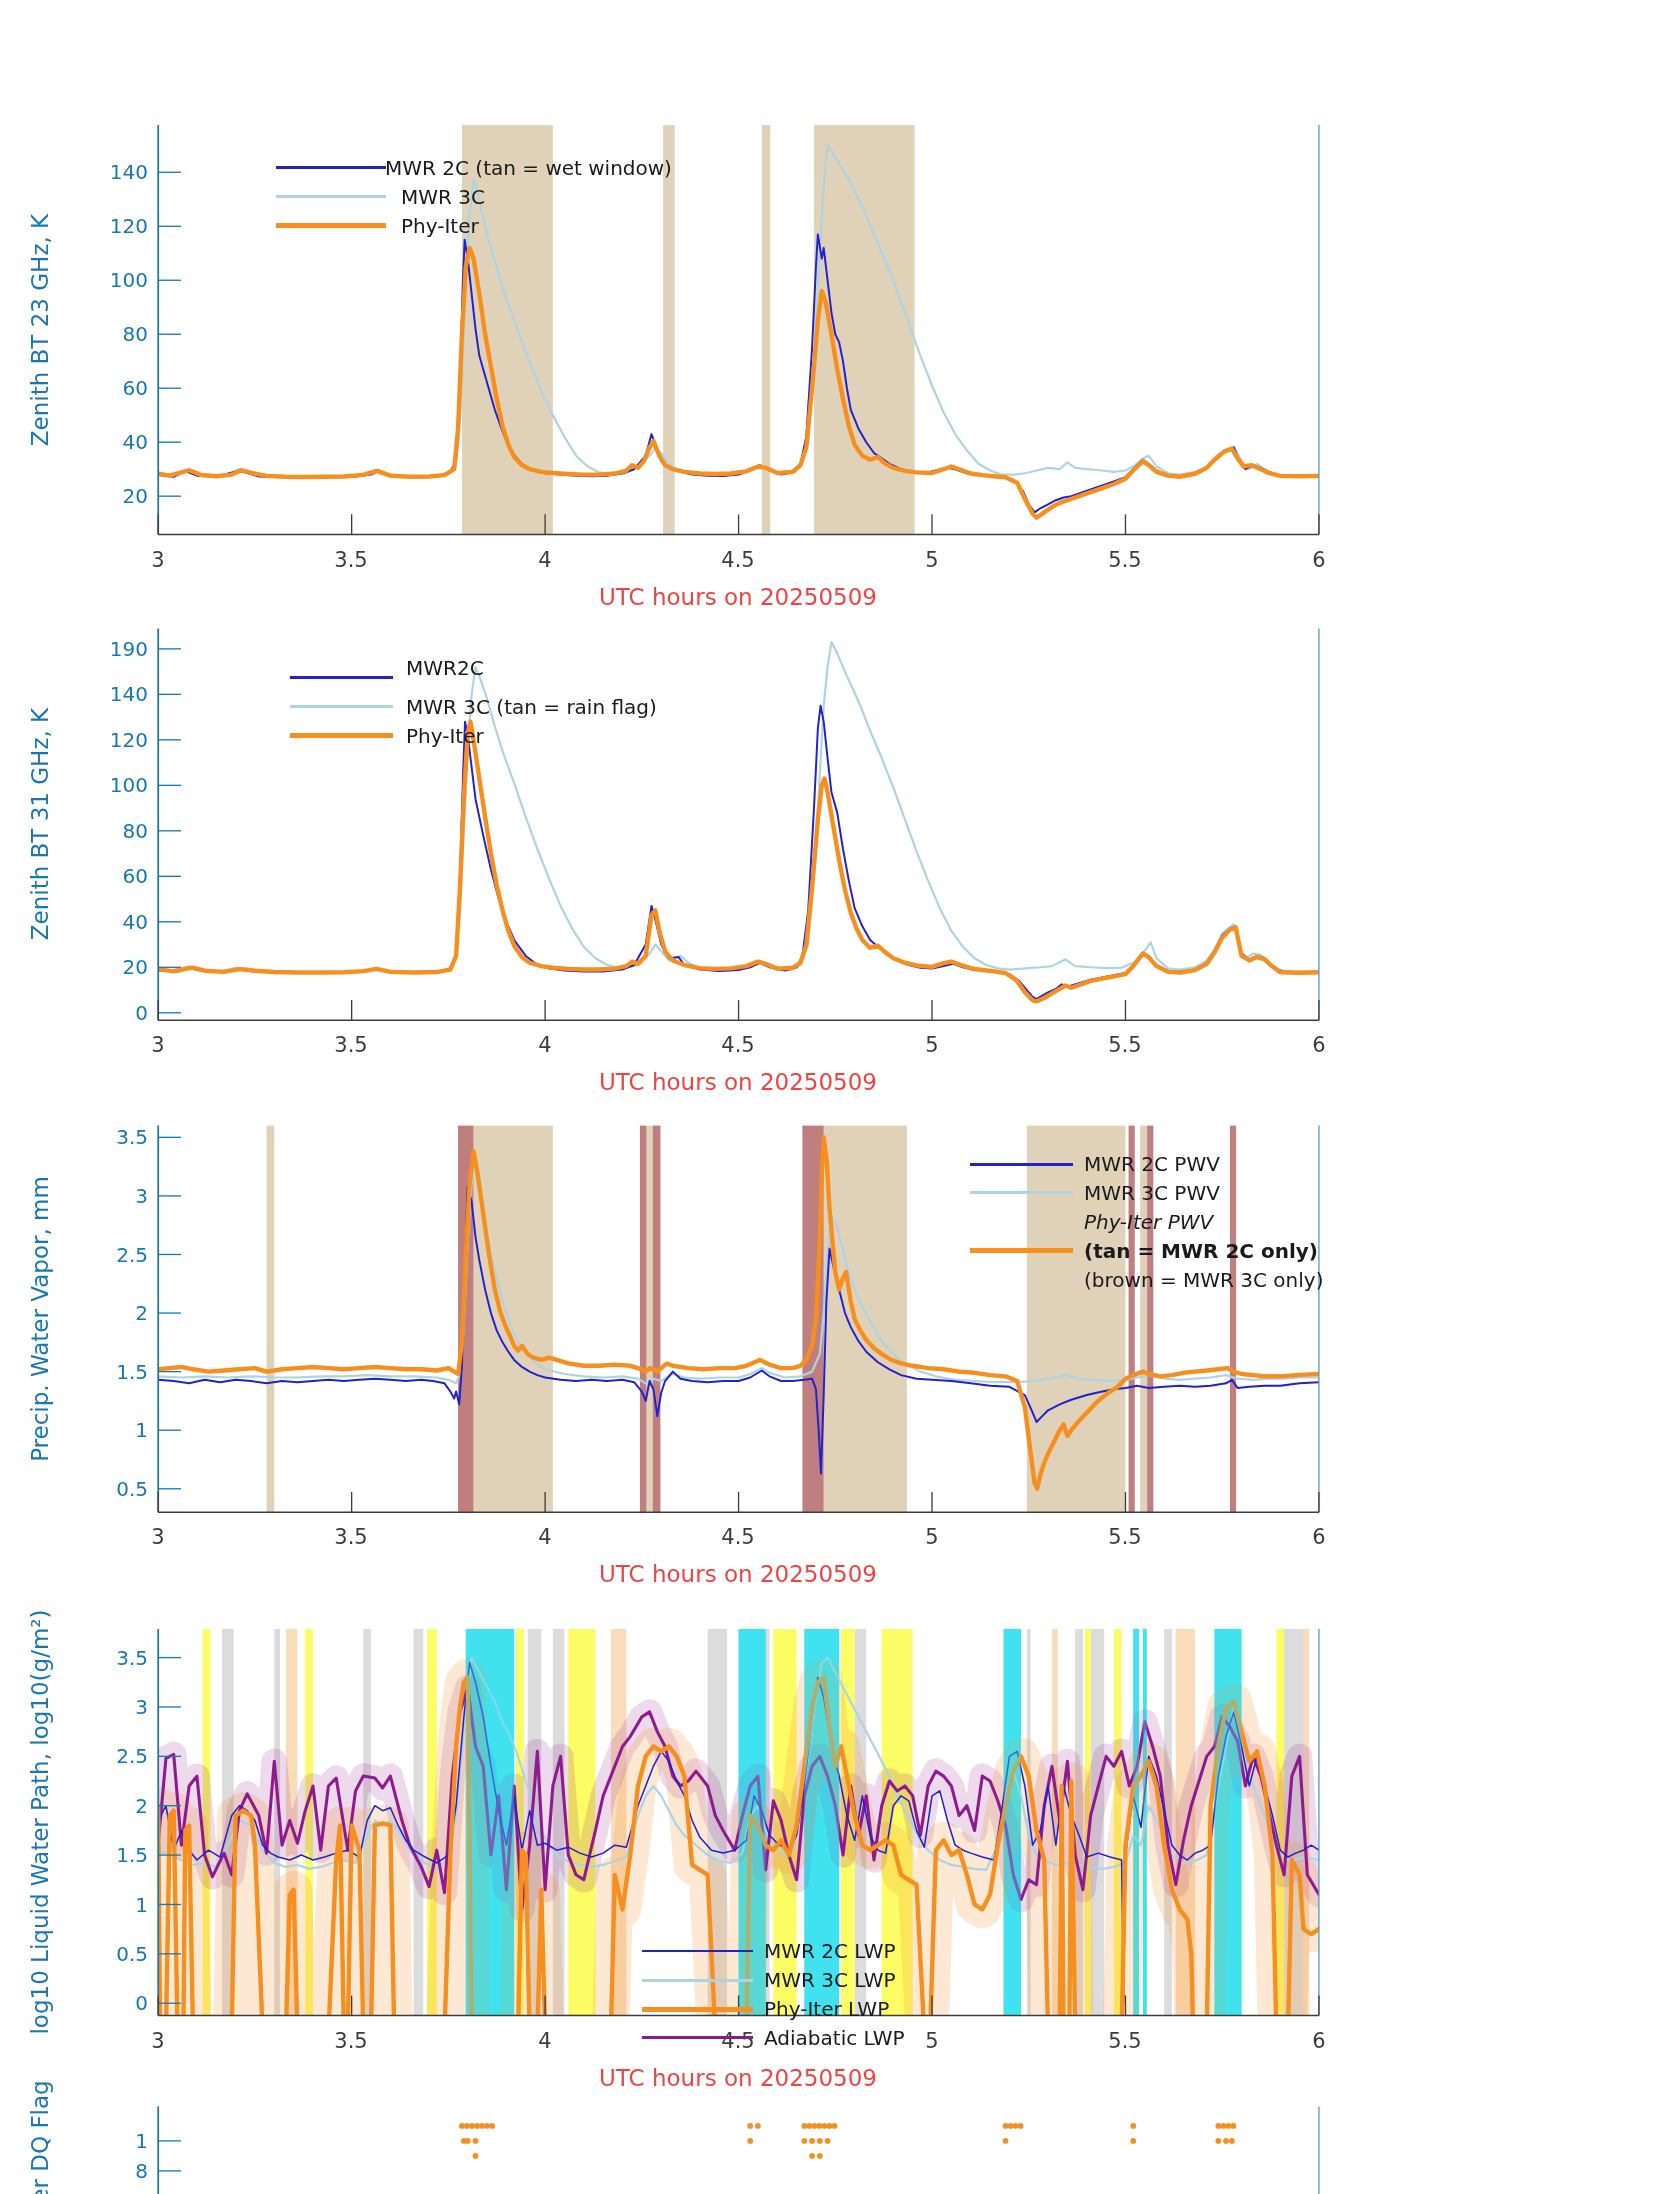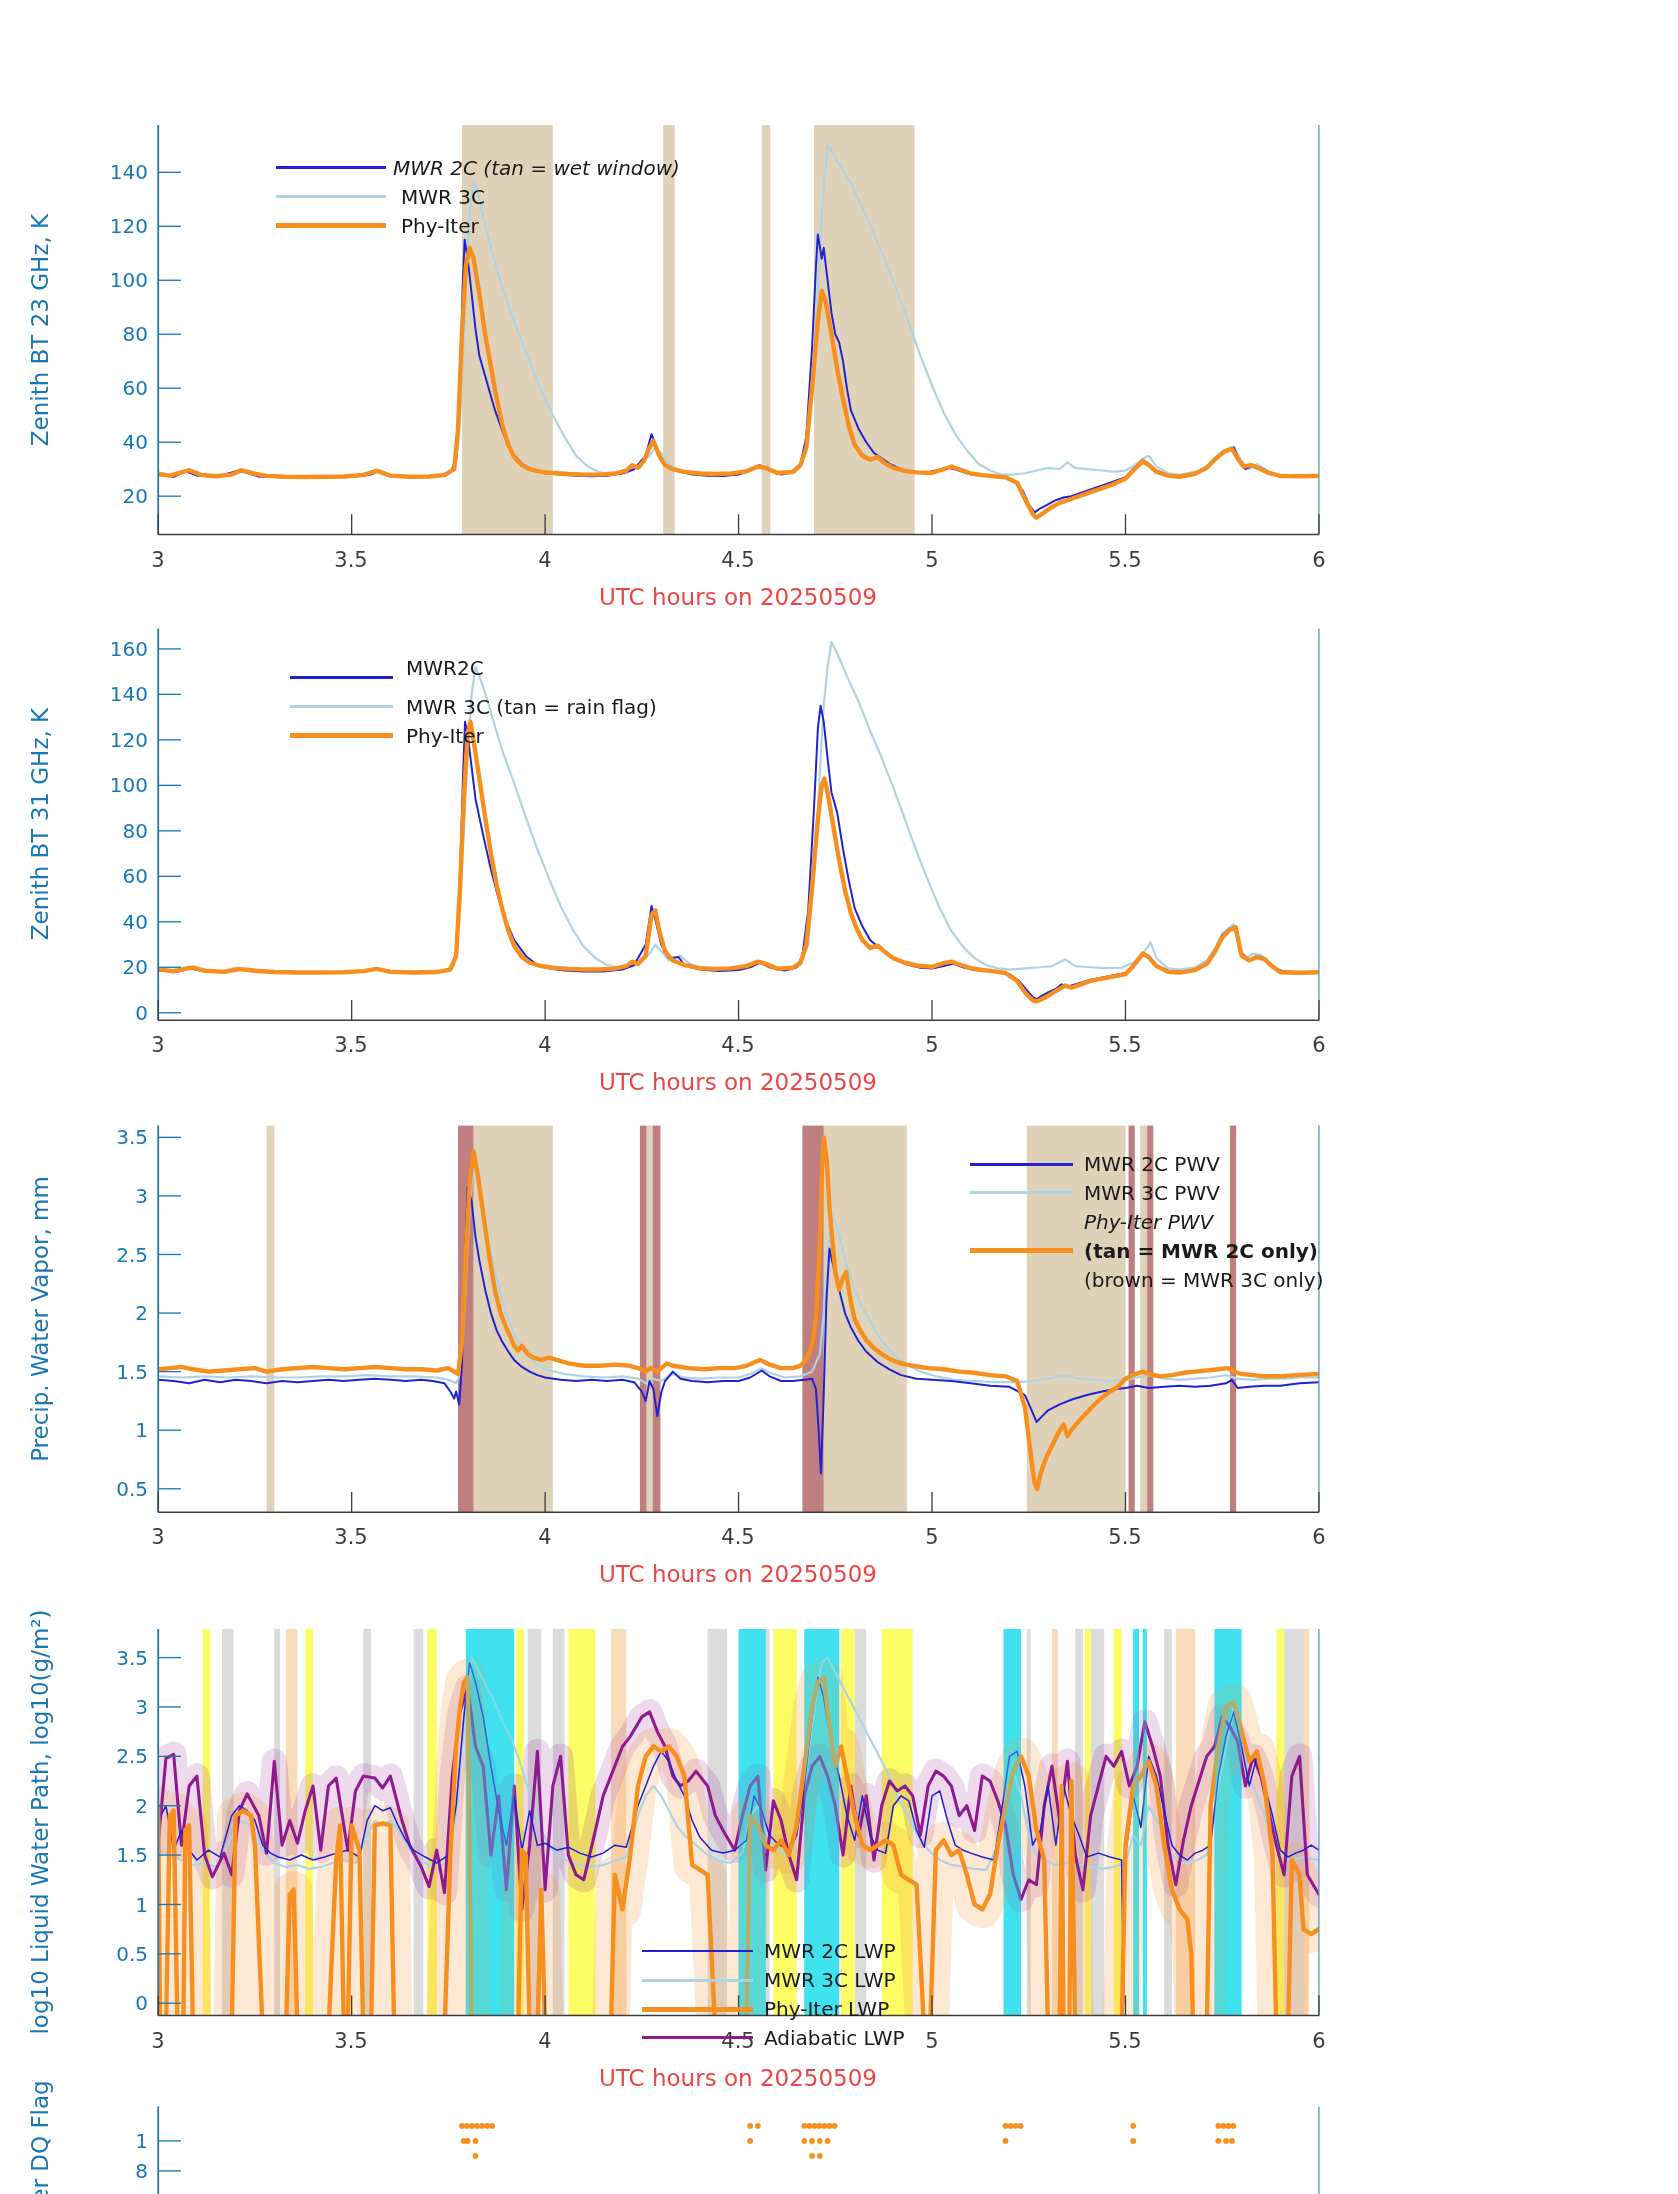--- a/index.html
+++ b/index.html
@@ -449,34 +449,34 @@
     <div class="txt xtick" style="left: 158px; top: 548px;">3</div>
     <div class="txt xtick" style="left: 351px; top: 548px;">3.5</div>
     <div class="txt xtick" style="left: 545px; top: 548px;">4</div>
     <div class="txt xtick" style="left: 738px; top: 548px;">4.5</div>
     <div class="txt xtick" style="left: 932px; top: 548px;">5</div>
     <div class="txt xtick" style="left: 1125px; top: 548px;">5.5</div>
     <div class="txt xtick" style="left: 1319px; top: 548px;">6</div>
     <div class="txt ylabel" style="left: 40px; top: 330px;">Zenith BT 23 GHz, K</div>
     <div class="txt xlabel" style="left: 738px; top: 584px;">UTC hours on 20250509</div>
     <div class="legline" style="left: 276px; top: 166px; width: 110px; height: 2.6px; background: rgb(33, 33, 207);"></div>
-    <div class="txt legtext" style="left: 393px; top: 168px; font-style: italic;">MWR 2C (tan = wet window)</div>
+    <div class="txt legtext" style="left: 385px; top: 168px;">MWR 2C (tan = wet window)</div>
     <div class="legline" style="left: 276px; top: 195px; width: 110px; height: 2.6px; background: rgb(174, 211, 227);"></div>
     <div class="txt legtext" style="left: 401px; top: 197px;">MWR 3C</div>
     <div class="legline" style="left: 276px; top: 223px; width: 110px; height: 4.8px; background: rgb(247, 143, 30);"></div>
     <div class="txt legtext" style="left: 401px; top: 226px;">Phy-Iter</div>
     <div class="txt ytick" style="left: 148px; top: 1013px;">0</div>
     <div class="txt ytick" style="left: 148px; top: 967px;">20</div>
     <div class="txt ytick" style="left: 148px; top: 922px;">40</div>
     <div class="txt ytick" style="left: 148px; top: 876px;">60</div>
     <div class="txt ytick" style="left: 148px; top: 831px;">80</div>
     <div class="txt ytick" style="left: 148px; top: 785px;">100</div>
     <div class="txt ytick" style="left: 148px; top: 740px;">120</div>
     <div class="txt ytick" style="left: 148px; top: 694px;">140</div>
-    <div class="txt ytick" style="left: 148px; top: 649px;">160</div>
+    <div class="txt ytick" style="left: 148px; top: 649px;">190</div>
     <div class="txt xtick" style="left: 158px; top: 1033px;">3</div>
     <div class="txt xtick" style="left: 351px; top: 1033px;">3.5</div>
     <div class="txt xtick" style="left: 545px; top: 1033px;">4</div>
     <div class="txt xtick" style="left: 738px; top: 1033px;">4.5</div>
     <div class="txt xtick" style="left: 932px; top: 1033px;">5</div>
     <div class="txt xtick" style="left: 1125px; top: 1033px;">5.5</div>
     <div class="txt xtick" style="left: 1319px; top: 1033px;">6</div>
     <div class="txt ylabel" style="left: 40px; top: 824px;">Zenith BT 31 GHz, K</div>
     <div class="txt xlabel" style="left: 738px; top: 1069px;">UTC hours on 20250509</div>
     <div class="legline" style="left: 290px; top: 676px; width: 103px; height: 2.6px; background: rgb(33, 33, 207);"></div>

